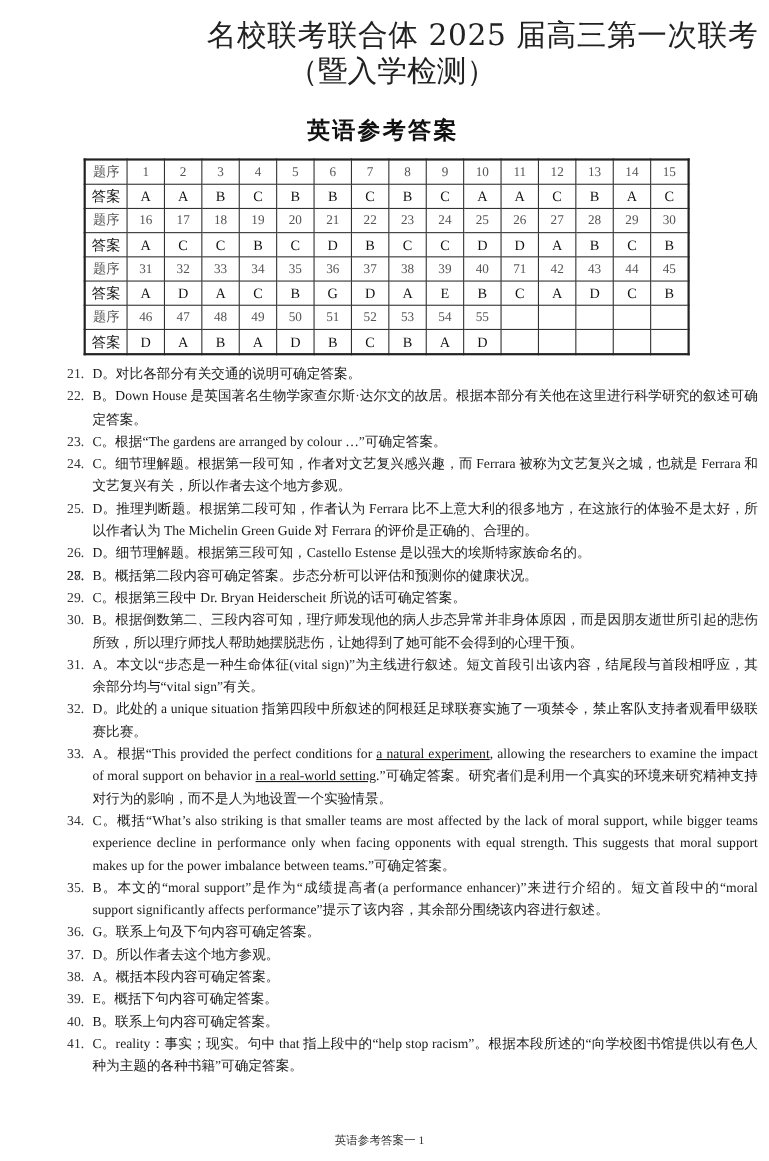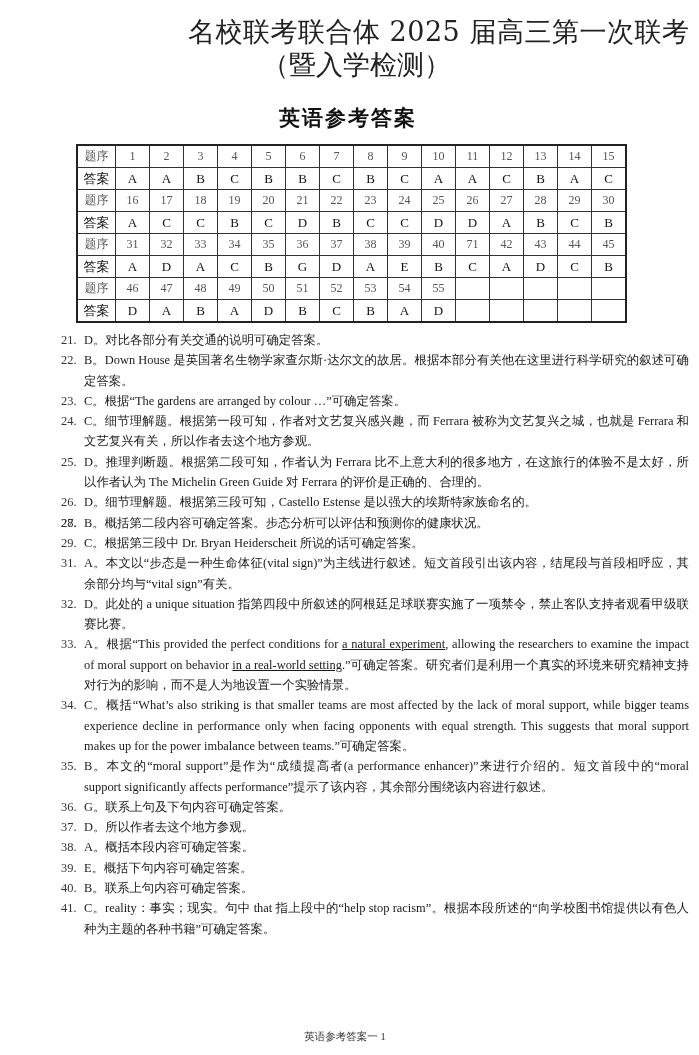--- a/index.html
+++ b/index.html
@@ -182,20 +182,21 @@
 <div class="items" id="items">
     <div class="item"><span class="qn">21.</span><span>D。对比各部分有关交通的说明可确定答案。</span></div>
     <div class="item"><span class="qn">22.</span><span>B。Down House 是英国著名生物学家查尔斯·达尔文的故居。根据本部分有关他在这里进行科学研究的叙述可确定答案。</span></div>
     <div class="item"><span class="qn">23.</span><span>C。根据“The gardens are arranged by colour …”可确定答案。</span></div>
     <div class="item"><span class="qn">24.</span><span>C。细节理解题。根据第一段可知，作者对文艺复兴感兴趣，而 Ferrara 被称为文艺复兴之城，也就是 Ferrara 和文艺复兴有关，所以作者去这个地方参观。</span></div>
     <div class="item"><span class="qn">25.</span><span>D。推理判断题。根据第二段可知，作者认为 Ferrara 比不上意大利的很多地方，在这旅行的体验不是太好，所以作者认为 The Michelin Green Guide 对 Ferrara 的评价是正确的、合理的。</span></div>
     <div class="item"><span class="qn">26.</span><span>D。细节理解题。根据第三段可知，Castello Estense 是以强大的埃斯特家族命名的。</span></div>
     <div class="item"><span class="qn">27.</span></div>
     <div class="item"><span class="qn">28.</span><span>B。概括第二段内容可确定答案。步态分析可以评估和预测你的健康状况。</span></div>
     <div class="item"><span class="qn">29.</span><span>C。根据第三段中 Dr. Bryan Heiderscheit 所说的话可确定答案。</span></div>
+    <div class="item"><span class="qn">30.</span><span>B。根据倒数第二、三段内容可知，理疗师发现他的病人步态异常并非身体原因，而是因朋友逝世所引起的悲伤所致，所以理疗师找人帮助她摆脱悲伤，让她得到了她可能不会得到的心理干预。</span></div>
     <div class="item"><span class="qn">31.</span><span>A。本文以“步态是一种生命体征(vital sign)”为主线进行叙述。短文首段引出该内容，结尾段与首段相呼应，其余部分均与“vital sign”有关。</span></div>
     <div class="item"><span class="qn">32.</span><span>D。此处的 a unique situation 指第四段中所叙述的阿根廷足球联赛实施了一项禁令，禁止客队支持者观看甲级联赛比赛。</span></div>
     <div class="item"><span class="qn">33.</span><span>A。根据“This provided the perfect conditions for </span><span class="u">a natural experiment</span><span>, allowing the researchers to examine the impact of moral support on behavior </span><span class="u">in a real-world setting</span><span>.”可确定答案。研究者们是利用一个真实的环境来研究精神支持对行为的影响，而不是人为地设置一个实验情景。</span></div>
     <div class="item"><span class="qn">34.</span><span>C。概括“What’s also striking is that smaller teams are most affected by the lack of moral support, while bigger teams experience decline in performance only when facing opponents with equal strength. This suggests that moral support makes up for the power imbalance between teams.”可确定答案。</span></div>
     <div class="item"><span class="qn">35.</span><span>B。本文的“moral support”是作为“成绩提高者(a performance enhancer)”来进行介绍的。短文首段中的“moral support significantly affects performance”提示了该内容，其余部分围绕该内容进行叙述。</span></div>
     <div class="item"><span class="qn">36.</span><span>G。联系上句及下句内容可确定答案。</span></div>
     <div class="item"><span class="qn">37.</span><span>D。所以作者去这个地方参观。</span></div>
     <div class="item"><span class="qn">38.</span><span>A。概括本段内容可确定答案。</span></div>
     <div class="item"><span class="qn">39.</span><span>E。概括下句内容可确定答案。</span></div>
     <div class="item"><span class="qn">40.</span><span>B。联系上句内容可确定答案。</span></div>

